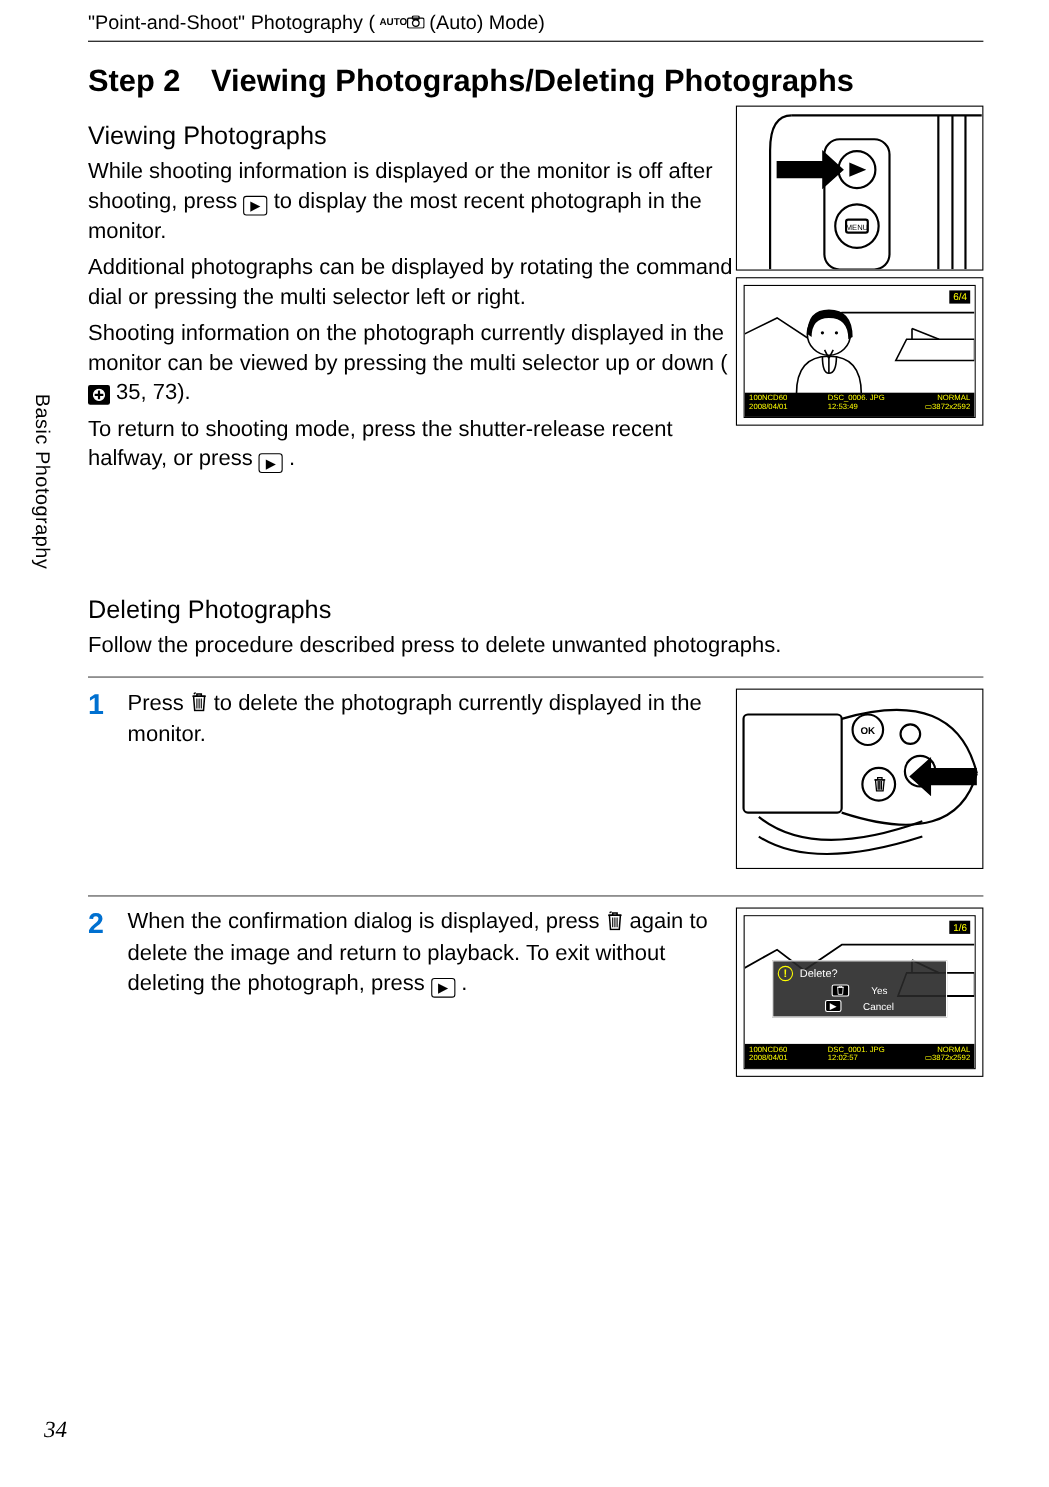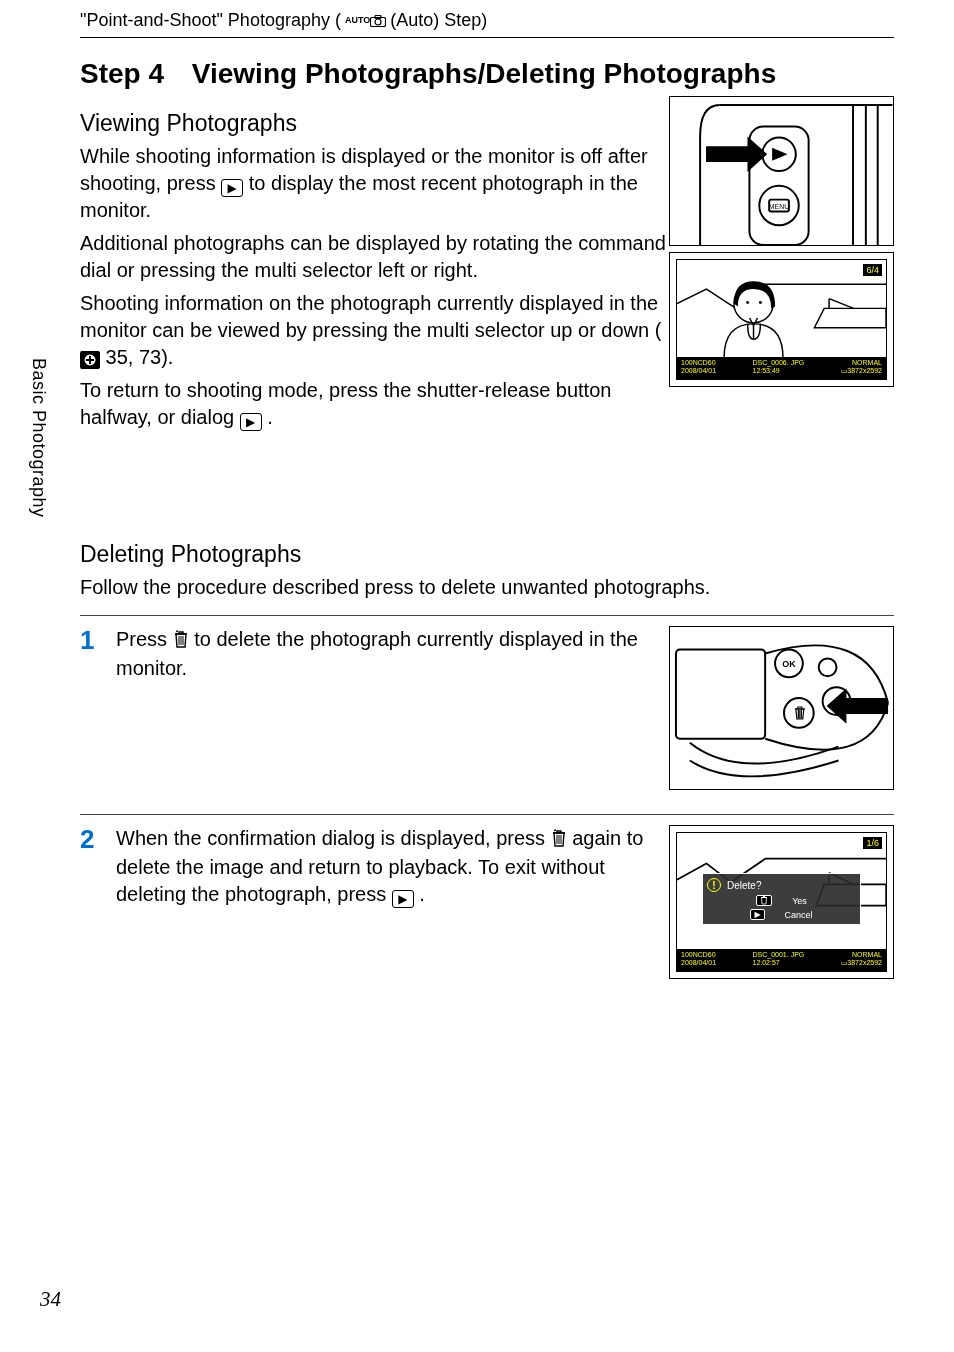--- a/index.html
+++ b/index.html
@@ -51,25 +51,25 @@
     <span class="auto-icon">
       <span>AUTO</span>
       <span class="cam">
         <svg width="16" height="12" viewBox="0 0 16 12">
             <rect x="0.5" y="2.5" width="15" height="9" rx="1.5" fill="none" stroke="#000" stroke-width="1.2"></rect>
             <rect x="5" y="0.5" width="6" height="3" rx="1" fill="none" stroke="#000" stroke-width="1.2"></rect>
             <circle cx="8" cy="7" r="3" fill="none" stroke="#000" stroke-width="1.2"></circle>
           </svg>
       </span>
     </span>
-    <span> (Auto) Step)</span>
+    <span> (Auto) Mode)</span>
   </div>
 
   <h1 class="h1">
-    <span class="step-label">Step 4</span>
+    <span class="step-label">Step 2</span>
     <span>Viewing Photographs/Deleting Photographs</span>
   </h1>
 
   <div class="two-col" style="margin-top:6px;">
     <div class="textcol">
       <h2 class="h2">Viewing Photographs</h2>
       <p class="body">
         <span>While shooting information is displayed or the monitor is off after shooting, press </span>
         <span class="icon-box">
             <span>▶</span>
@@ -83,21 +83,21 @@
           <svg width="12" height="12" viewBox="0 0 12 12">
               <circle cx="6" cy="6" r="5" fill="#fff"></circle>
               <rect x="2" y="5" width="8" height="2" fill="#000"></rect>
               <rect x="5" y="2" width="2" height="8" fill="#000"></rect>
               <circle cx="6" cy="6" r="5" fill="none" stroke="#fff" stroke-width="1"></circle>
             </svg>
         </span>
         <span> 35, 73).</span>
       </p>
       <p class="body">
-        <span>To return to shooting mode, press the shutter-release button halfway, or dialog </span>
+        <span>To return to shooting mode, press the shutter-release recent halfway, or press </span>
         <span class="icon-box">
             <span>▶</span>
           </span>
         <span>.</span>
       </p>
     </div>
     <div class="imgcol">
 
       <div class="illus camera-back">
         <svg class="svg-fill" viewBox="0 0 225 150">

